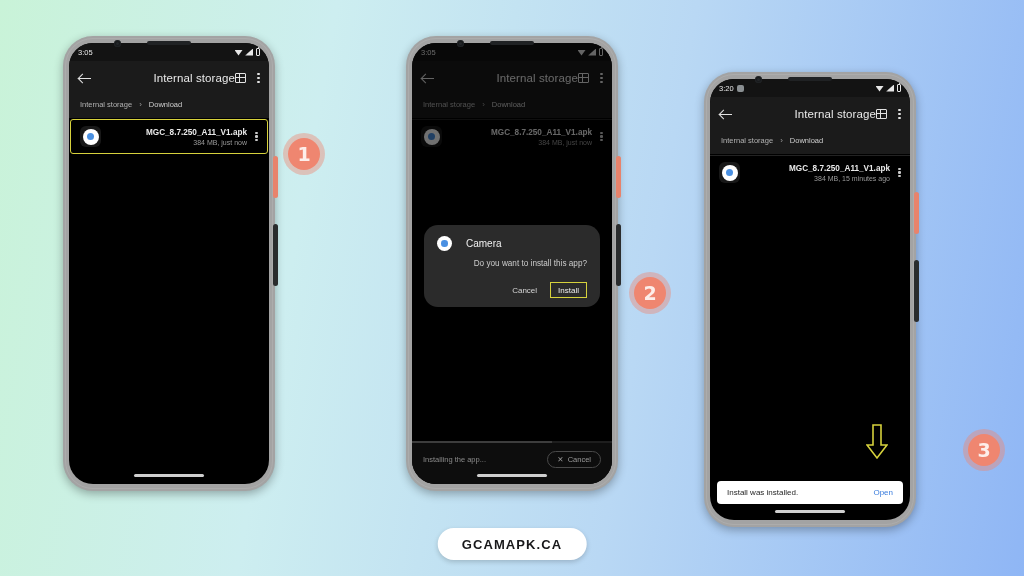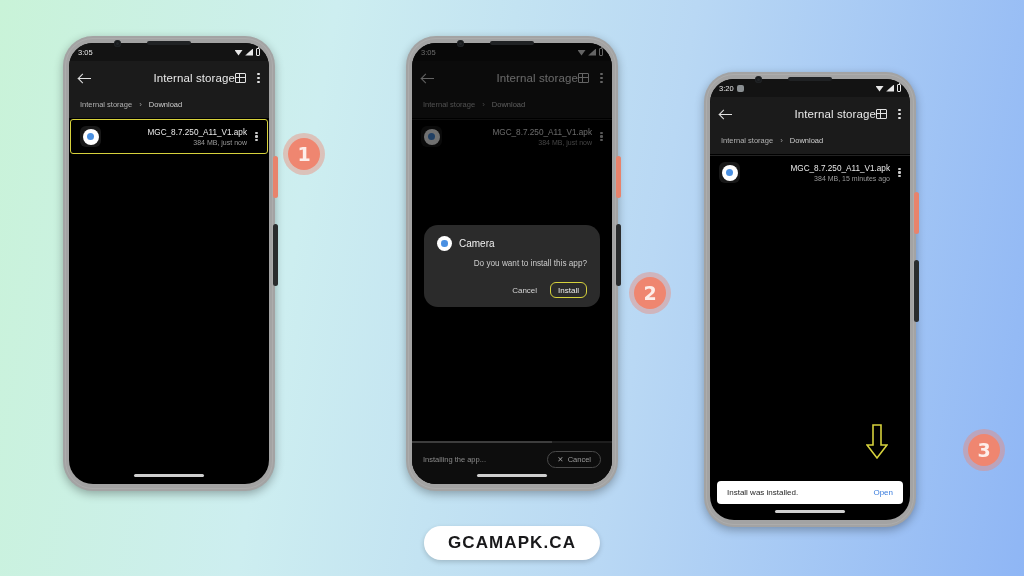--- a/index.html
+++ b/index.html
@@ -79,46 +79,46 @@
             border-top:1px solid #232323; position:relative; }
   .filerow.hl{ border:1.6px solid #d6d13c; border-radius:3px; margin:0 1px; }
   .apkicon{ width:21px; height:21px; border-radius:6px; background:#181818;
             display:flex; align-items:center; justify-content:center; flex:0 0 auto;}
   .apkicon .ring{ width:16px; height:16px; border-radius:50%; background:#fff;
                   display:flex; align-items:center; justify-content:center; position:relative;}
   .apkicon .ring::before{content:"";position:absolute;top:1.5px;left:3px;width:10px;height:3px;
                          border-radius:2px 2px 0 0;background:#fff;}
   .apkicon .lens{ width:7px; height:7px; border-radius:50%; background:#4a90e2; }
   .fmeta{ flex:1; min-width:0; }
-  .fname{ color:#eaeaea; font-size:8.2px; white-space:nowrap; }
+  .fname{ color:#eaeaea; font-size:8.2px; white-space:nowrap;font-weight:bold; }
   .fsub{ color:#9a9a9a; font-size:7px; margin-top:2px; }
   .row-more{ width:3px; display:flex; flex-direction:column; gap:1.4px; align-items:center;}
   .row-more i{ width:2.2px;height:2.2px;border-radius:50%;background:#c9c9c9;display:block;}
 
   
   .navpill{ position:absolute; bottom:7px; left:50%; transform:translateX(-50%);
             width:70px; height:3px; border-radius:2px; background:#cfcfcf; }
 
   
   .scrim{ position:absolute; inset:0; background:rgba(0,0,0,.56); }
 
   
   .dialog{ position:absolute; left:12px; right:12px; top:182px;
            background:#2b2b2b; border-radius:14px; padding:11px 13px 9px; }
-  .dlg-head{ display:flex; align-items:center; gap:7px; }
+  .dlg-head{ display:flex; align-items:center; gap:14px; }
   .dlg-ic{ width:15px; height:15px; border-radius:50%; background:#fff;
            display:flex; align-items:center; justify-content:center; }
   .dlg-ic span{ width:6.5px;height:6.5px;border-radius:50%;background:#4a90e2; }
   .dlg-title{ color:#f0f0f0; font-size:10px; }
   .dlg-body{ color:#ccc; font-size:8.2px; margin-top:8px; }
   .dlg-actions{ display:flex; justify-content:flex-end; align-items:center;
                 gap:6px; margin-top:14px; }
   .dlg-cancel{ color:#d6d6d6; font-size:8px; padding:3px 7px; }
   .dlg-install{ color:#ededed; font-size:8px; padding:2.5px 7px;
-                border:1.4px solid #d6d13c; border-radius:6px; }
+                border:1.4px solid #d6d13c; border-radius:0; }
 
   
   .prog-wrap{ position:absolute; left:0; right:0; bottom:0; }
   .prog-track{ height:2px; background:#1e1e1e; }
   .prog-fill{ height:100%; background:#3d3d3d; }
   .prog-bar{ background:#0d0d0d; display:flex; align-items:center;
              justify-content:space-between; padding:8px 11px 16px;gap:48px; }
   .prog-text{ color:#8a8a8a; font-size:7.5px; }
   .prog-cancel{ color:#9a9a9a; font-size:7.5px; border:1px solid #4a4a4a;
                 border-radius:10px; padding:3px 9px; display:flex;
@@ -143,21 +143,21 @@
           display:flex; align-items:center; justify-content:center; }
   .badge .inner{ width:32px; height:32px; border-radius:50%;
                  background:#ef8670; color:#fdeeea;
                  display:flex; align-items:center; justify-content:center;
                  font-size:19px; font-weight:bold; font-family:"DejaVu Sans", sans-serif;}
 
   
   .footer{ position:absolute; left:50%; bottom:16px; transform:translateX(-50%);
            background:#fff; border-radius:18px; padding:7px 24px;
            box-shadow:0 2px 5px rgba(0,0,0,.18); }
-  .footer span{ font-size:17px; font-weight:bold; color:#18181a; letter-spacing:1.1px;}
+  .footer span{ font-size:13px; font-weight:bold; color:#18181a; letter-spacing:1.1px;}
 </style>
 </head>
 <body>
 
 <div class="phone" style="left:63px; top:36px; width:212px; height:455px;">
   <div class="btn-power" style="top:120px; height:42px;"></div>
   <div class="btn-vol" style="top:188px; height:62px;"></div>
   <div class="screen">
 
     <div class="statusbar">

